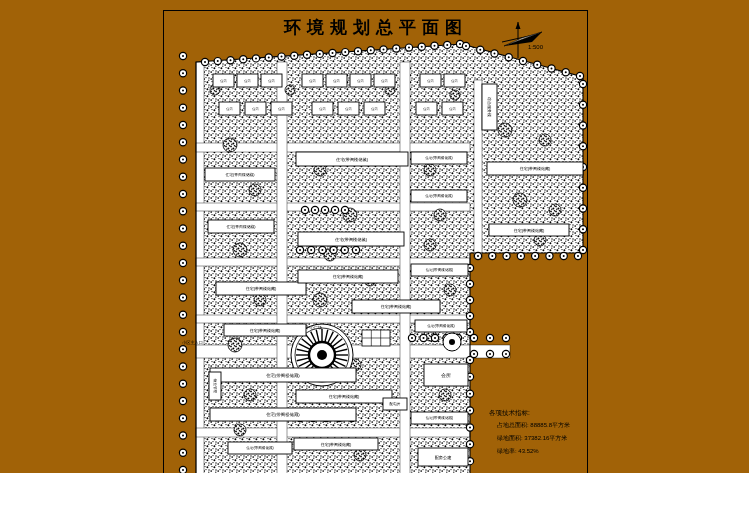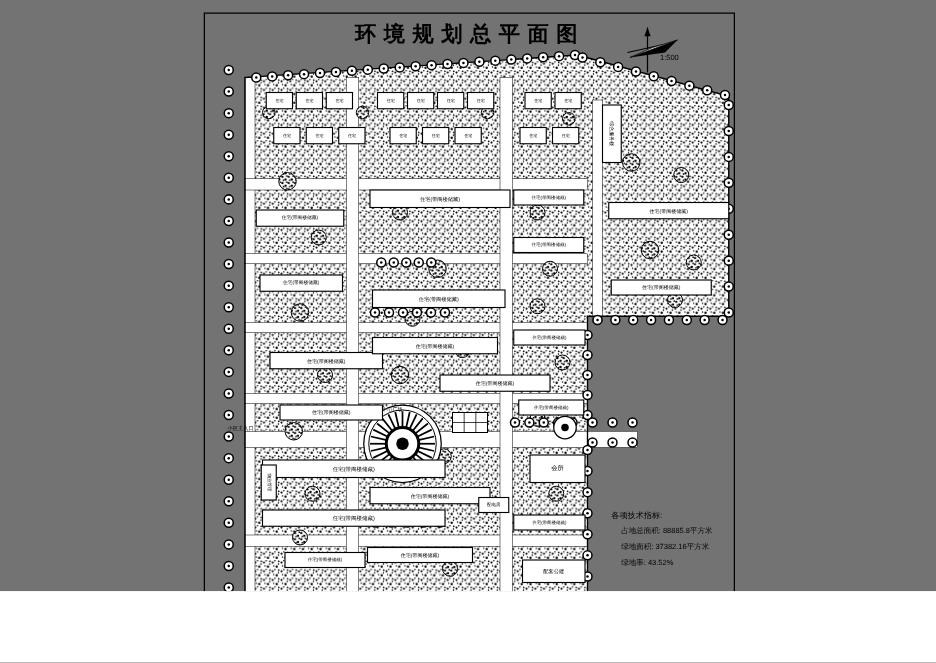--- a/index.html
+++ b/index.html
@@ -1,16 +1,16 @@
 <!DOCTYPE html>
 <html><head>
 <meta charset="utf-8">
 <style>
   html,body{margin:0;padding:0;background:#fff;}
-  .page{position:relative;width:749px;height:473px;background:#737373;overflow:hidden;
+  .page{position:relative;width:749px;height:473px;background:#a16207;overflow:hidden;
         font-family:"Liberation Sans",sans-serif;color:#000;}
   .frame{position:absolute;left:163px;top:10px;width:425px;height:497px;border:1px solid #000;box-sizing:border-box;}
   .title{position:absolute;left:163px;top:16px;width:426px;text-align:center;
          font-family:"Liberation Serif","DejaVu Serif",serif;font-size:17px;font-weight:bold;letter-spacing:6px;}
   .scale-label{position:absolute;left:528px;top:44px;font-size:6px;color:#000;}
   .indicators{position:absolute;left:489px;top:406px;font-size:6.5px;line-height:13px;}
   .indicators .ind-line{padding-left:8px;font-size:6px;}
   .bottom-bar{position:absolute;left:0;top:516px;width:749px;height:7px;background:#000;}
   svg text{font-family:"Liberation Sans",sans-serif;}
   .north{position:absolute;left:498px;top:20px;}

